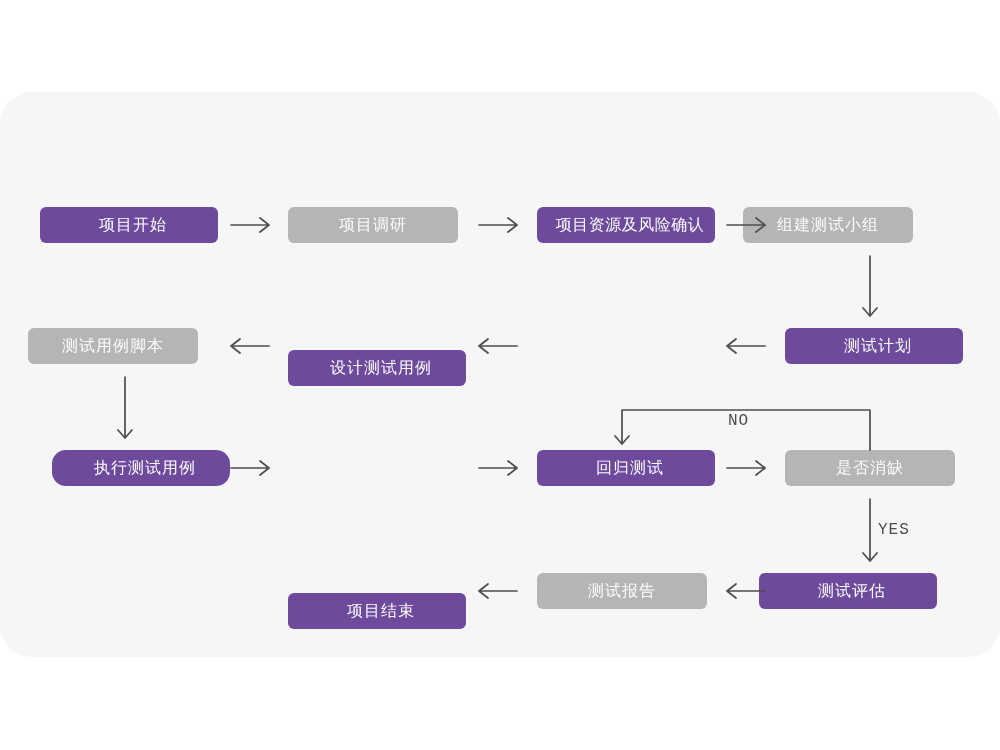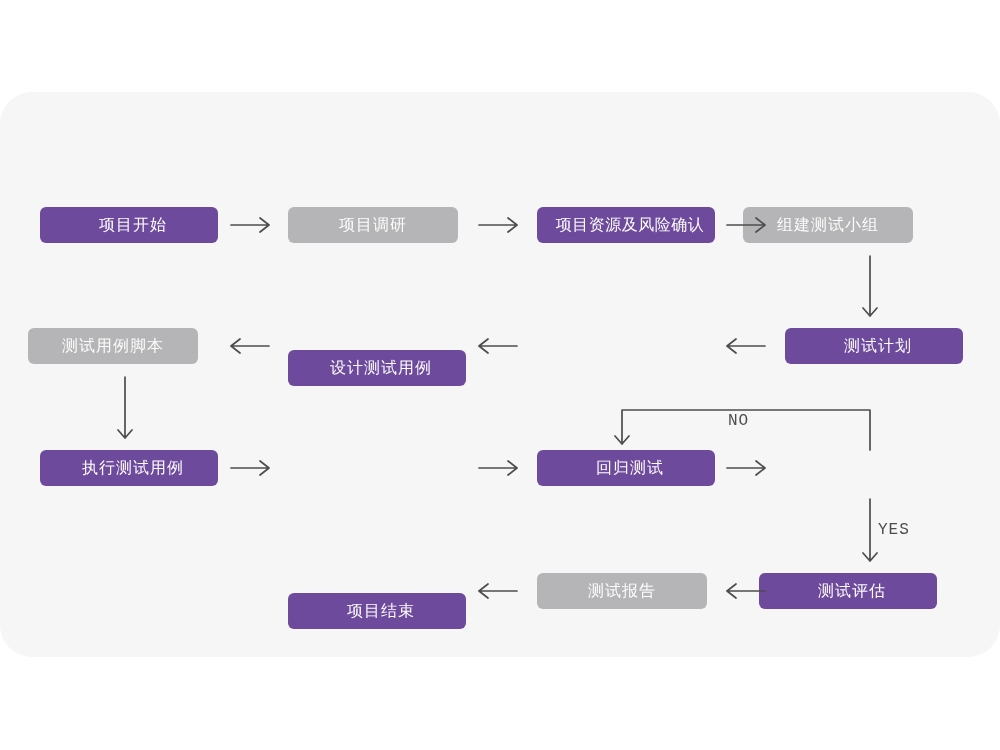--- a/index.html
+++ b/index.html
@@ -54,21 +54,21 @@
   .node.gray   { background: var(--gray, #b5b5b7); text-align: right; }
 
   #n1  { left: 40px;  top: 207px; }
   #n2  { left: 288px; top: 207px; }
   #n3  { left: 537px; top: 207px; letter-spacing: 0.5px; }
   #n4  { left: 743px; top: 207px; }
   #n5  { left: 28px;  top: 328px; }
   #n6  { left: 288px; top: 328px; margin-top: 22px; }
   #n7  { left: 537px; top: 328px; }
   #n8  { left: 785px; top: 328px; }
-  #n9  { left: 40px;  top: 450px; }
+  #n9  { left: 52px;  top: 450px; border-radius: 14px; }
   #n10 { left: 288px; top: 443px; height: 49px; flex-direction: column; line-height: 22px; }
   #n11 { left: 537px; top: 450px; }
   #n12 { left: 785px; top: 450px; }
   #n13 { left: 288px; top: 573px; margin-top: 20px; }
   #n14 { left: 537px; top: 573px; }
   #n15 { left: 759px; top: 573px; }
 
   #arrow-layer {
     position: absolute;
     left: 0; top: 0;
@@ -123,20 +123,23 @@
   <div class="node purple" id="n8">
       <span>测试计划</span>
     </div>
 
   <div class="node purple" id="n9">
       <span>执行测试用例</span>
     </div>
   <div class="node purple" id="n11">
       <span>回归测试</span>
     </div>
+  <div class="node gray" id="n12">
+      <span>是否消缺</span>
+    </div>
 
   <div class="node purple" id="n13">
       <span>项目结束</span>
     </div>
   <div class="node gray" id="n14">
       <span>测试报告</span>
     </div>
   <div class="node purple" id="n15">
       <span>测试评估</span>
     </div>

